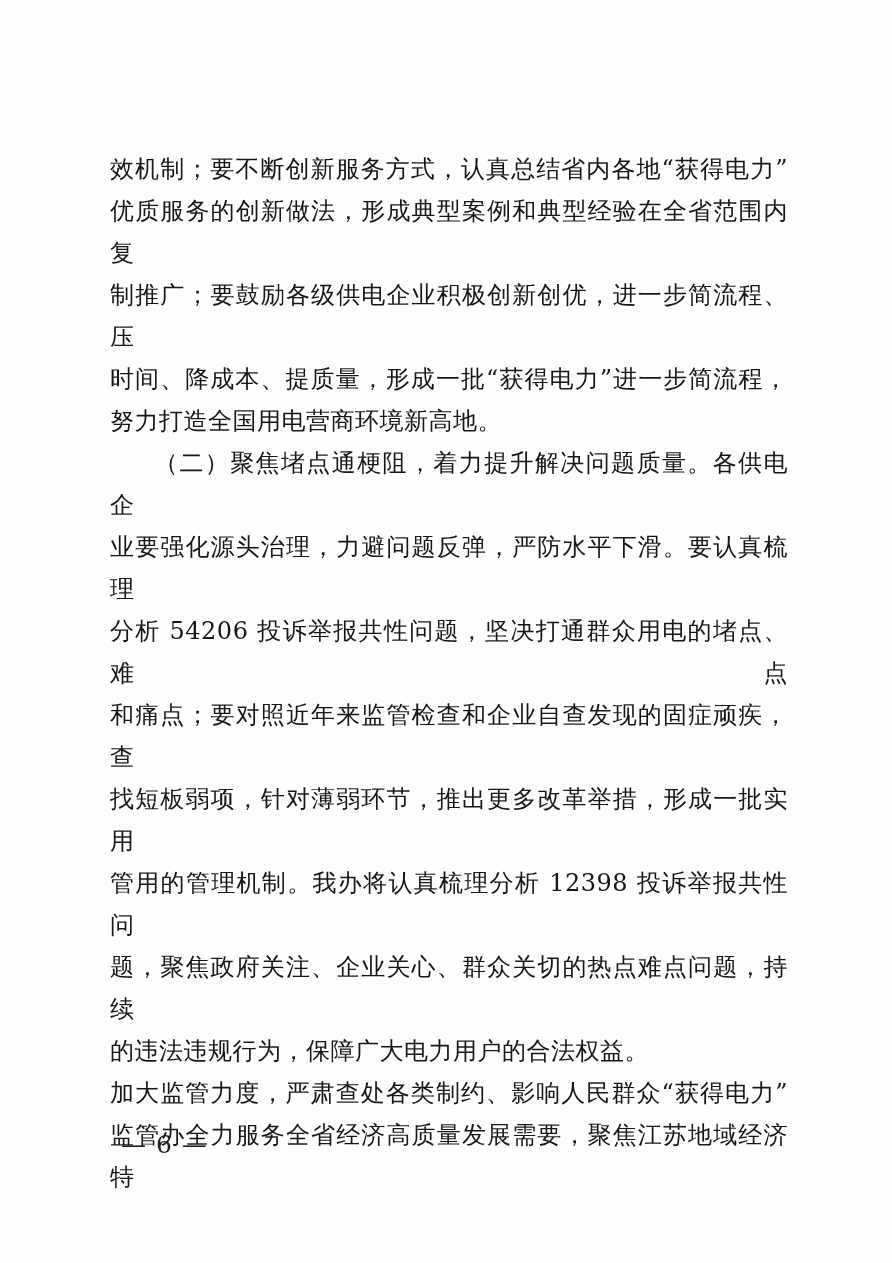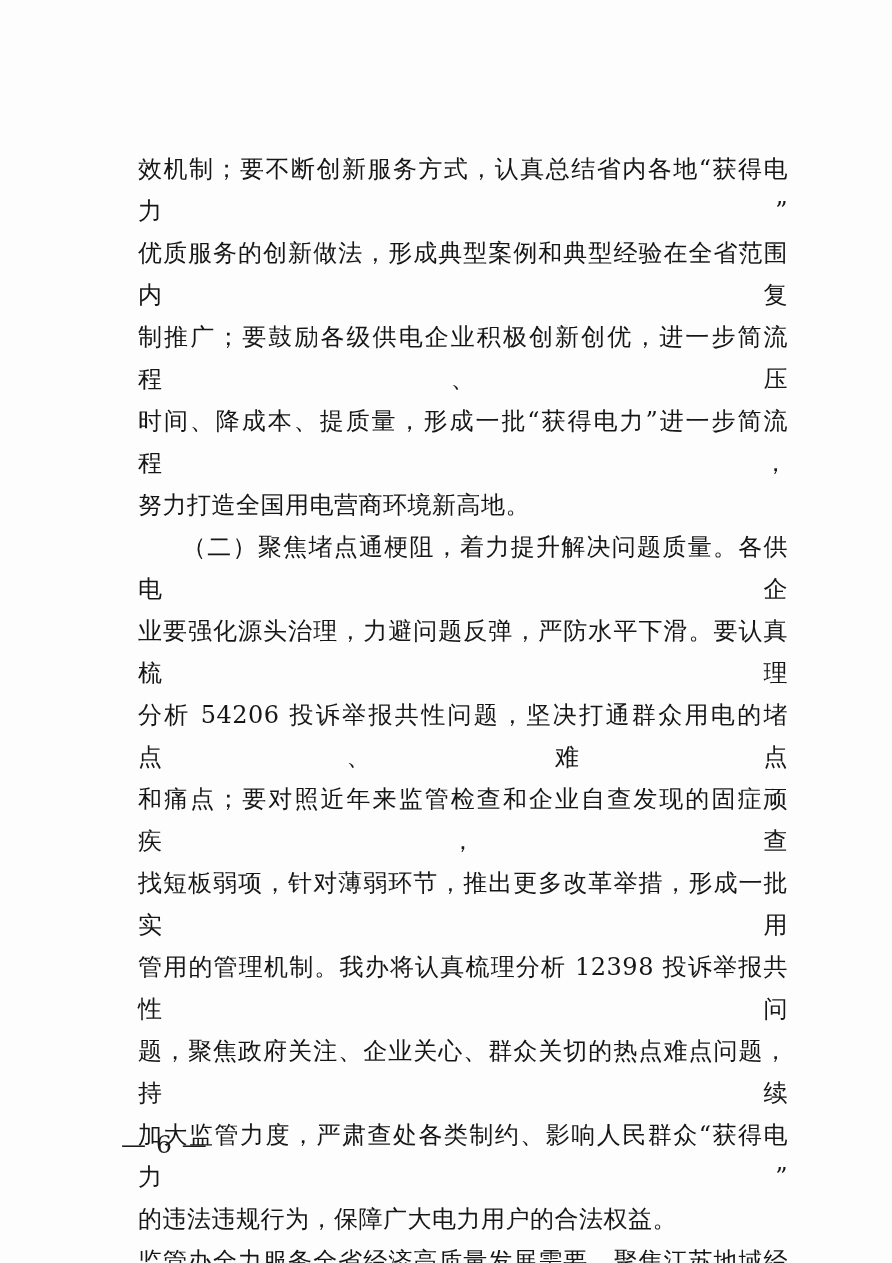--- a/index.html
+++ b/index.html
@@ -23,21 +23,20 @@
     width: 678px;
     font-size: 24px;
     line-height: 42px;
     letter-spacing: 0.5px;
     text-align: justify;
   }
   .line {
     text-align: justify;
     text-align-last: left;
     white-space: nowrap;
-    margin-left: 28px;
   }
   .line.fill {
     white-space: normal;
     text-align-last: justify;
   }
   .line.indent {
     text-indent: 44px;
   }
   .seg {
     font-weight: 400;
@@ -65,18 +64,18 @@
       <div class="line fill"><span class="seg">制推广；要鼓励各级供电企业积极创新创优，进一步简流程、压</span></div>
       <div class="line fill"><span class="seg">时间、降成本、提质量，形成一批“获得电力”进一步简流程，</span></div>
       <div class="line"><span class="seg">努力打造全国用电营商环境新高地。</span></div>
       <div class="line indent fill"><span class="seg bold">（二）聚焦堵点通梗阻，着力提升解决问题质量。</span><span class="seg">各供电企</span></div>
       <div class="line fill"><span class="seg">业要强化源头治理，力避问题反弹，严防水平下滑。要认真梳理</span></div>
       <div class="line fill"><span class="seg">分析 54206 投诉举报共性问题，坚决打通群众用电的堵点、难点</span></div>
       <div class="line fill"><span class="seg">和痛点；要对照近年来监管检查和企业自查发现的固症顽疾，查</span></div>
       <div class="line fill"><span class="seg">找短板弱项，针对薄弱环节，推出更多改革举措，形成一批实用</span></div>
       <div class="line fill"><span class="seg">管用的管理机制。我办将认真梳理分析 12398 投诉举报共性问</span></div>
       <div class="line fill"><span class="seg">题，聚焦政府关注、企业关心、群众关切的热点难点问题，持续</span></div>
+      <div class="line"><span class="seg">的违法违规行为，保障广大电力用户的合法权益。</span></div>
       <div class="line fill"><span class="seg">加大监管力度，严肃查处各类制约、影响人民群众“获得电力”</span></div>
-      <div class="line"><span class="seg">的违法违规行为，保障广大电力用户的合法权益。</span></div>
       <div class="line fill"><span class="seg">监管办全力服务全省经济高质量发展需要，聚焦江苏地域经济特</span></div>
     </div>
   <div class="footer">— 6 —</div>
 </div>
 
 </body></html>

